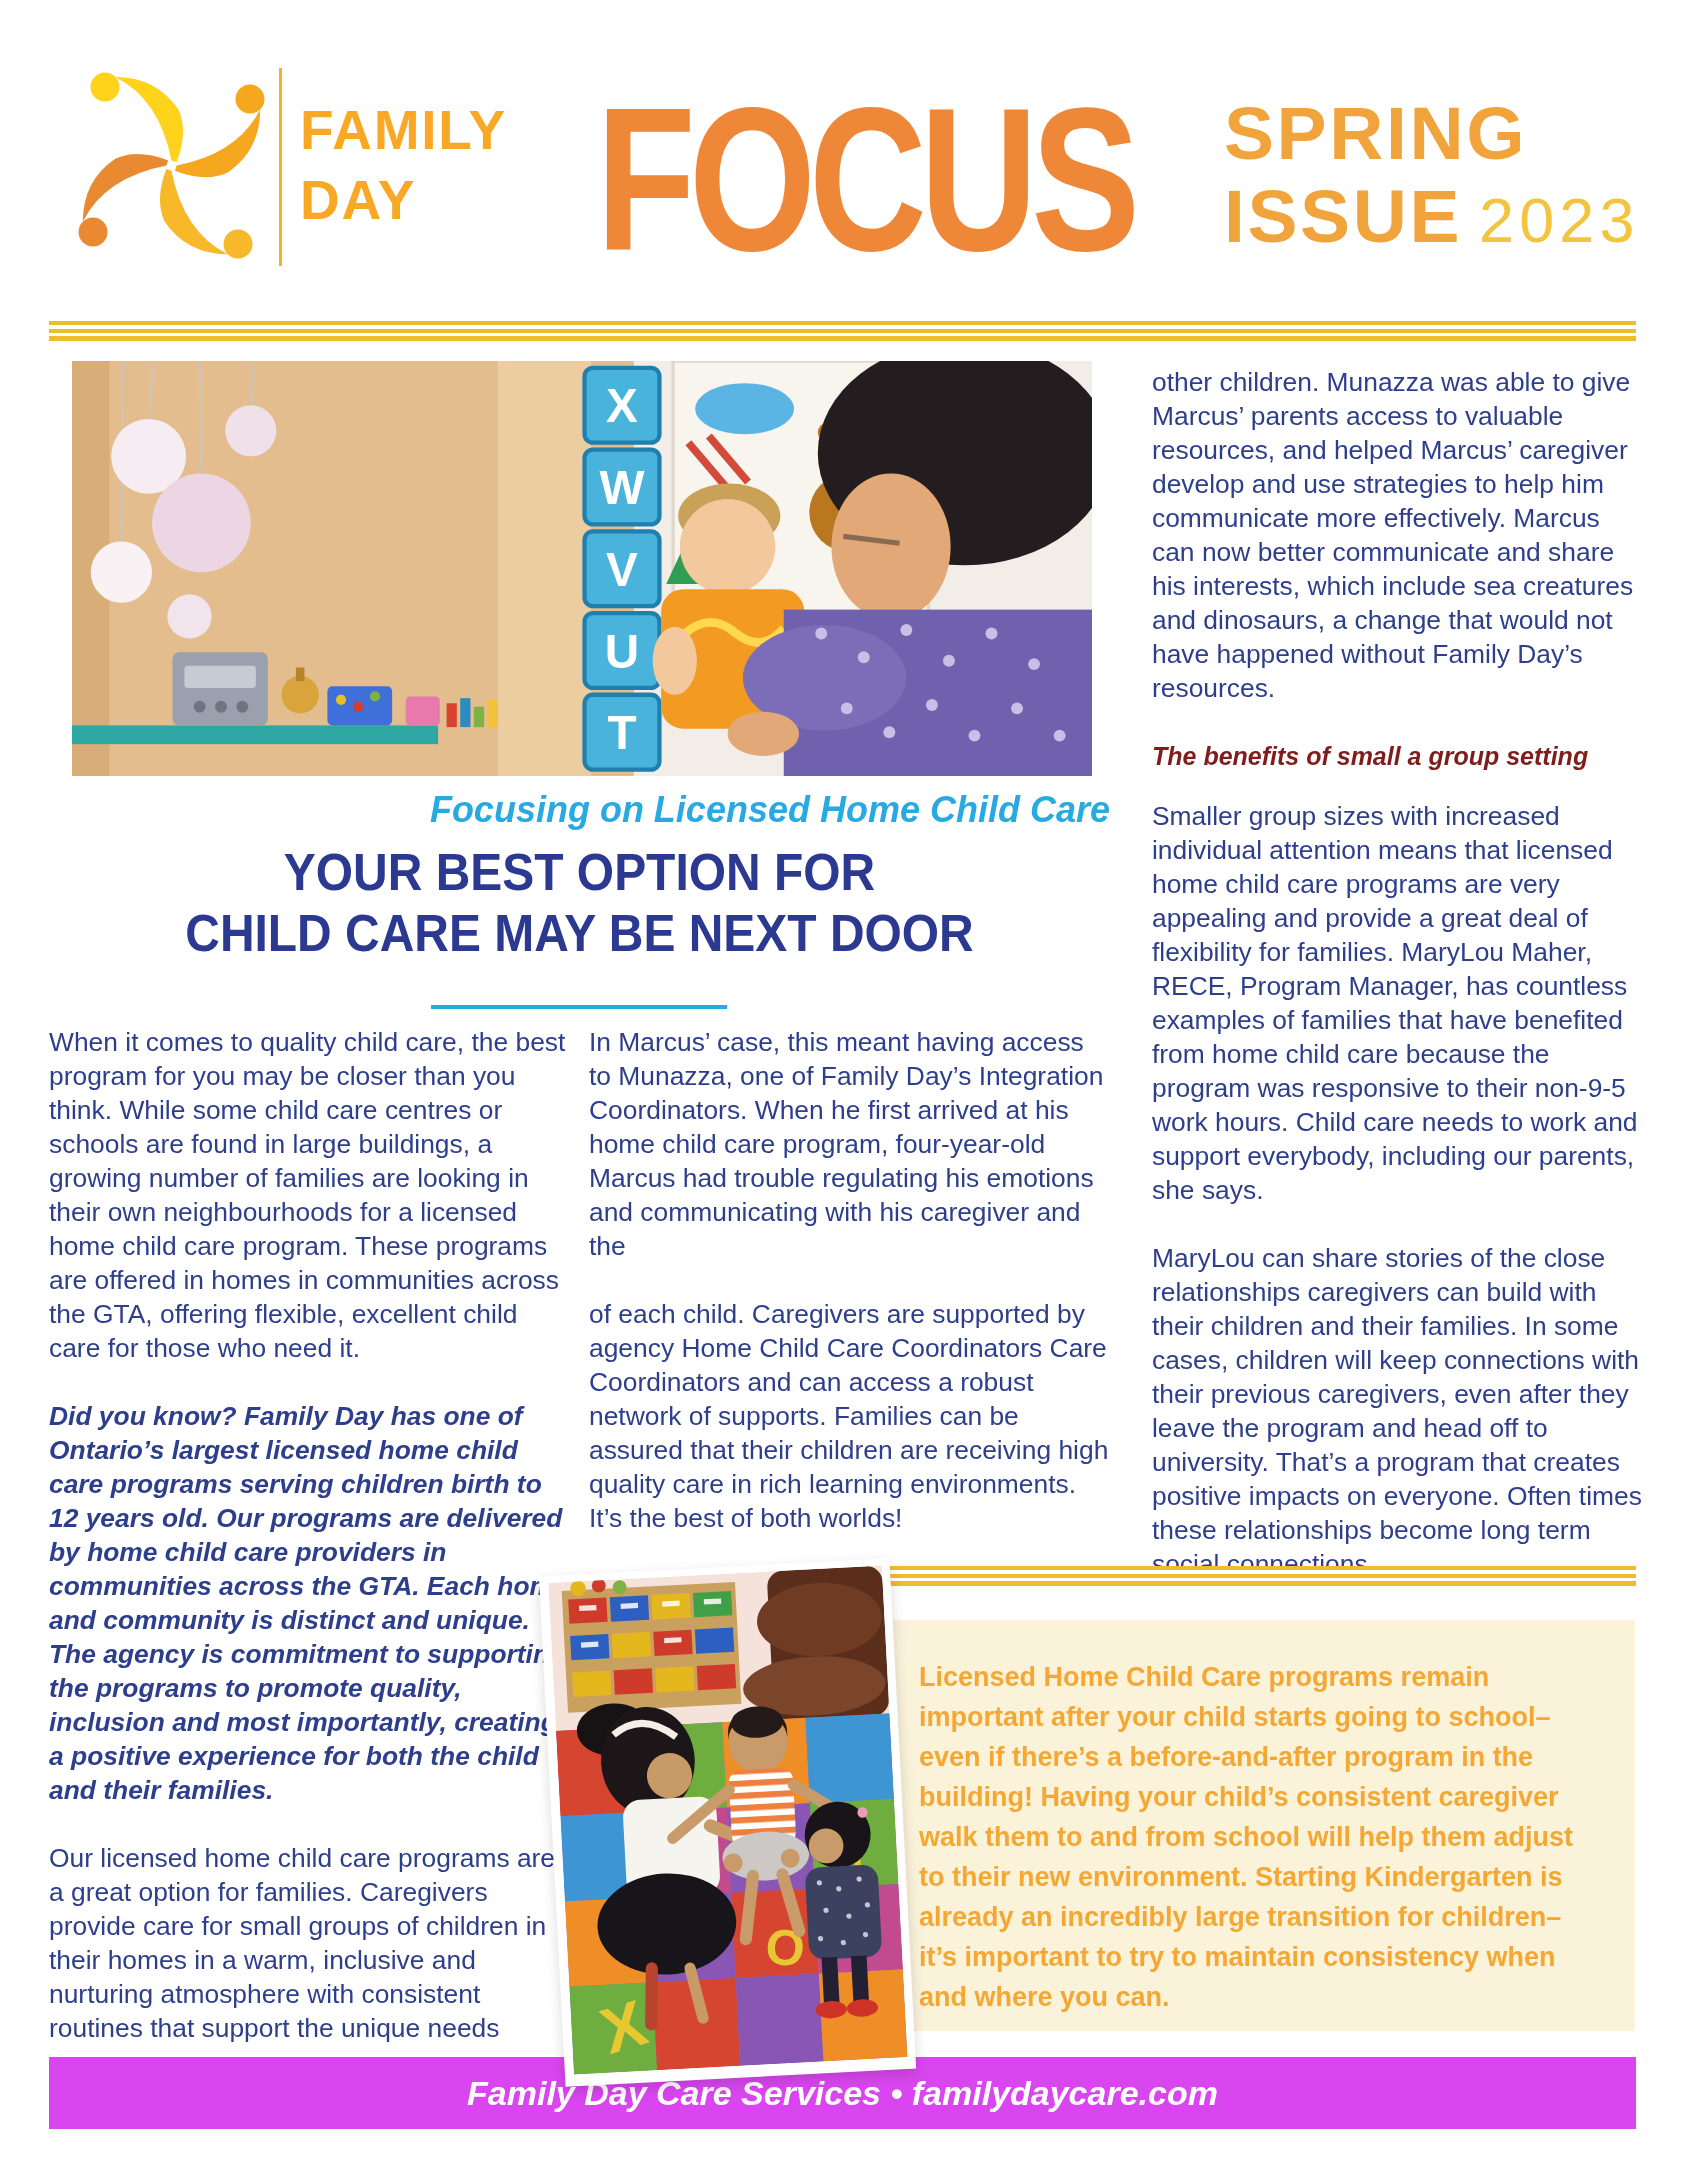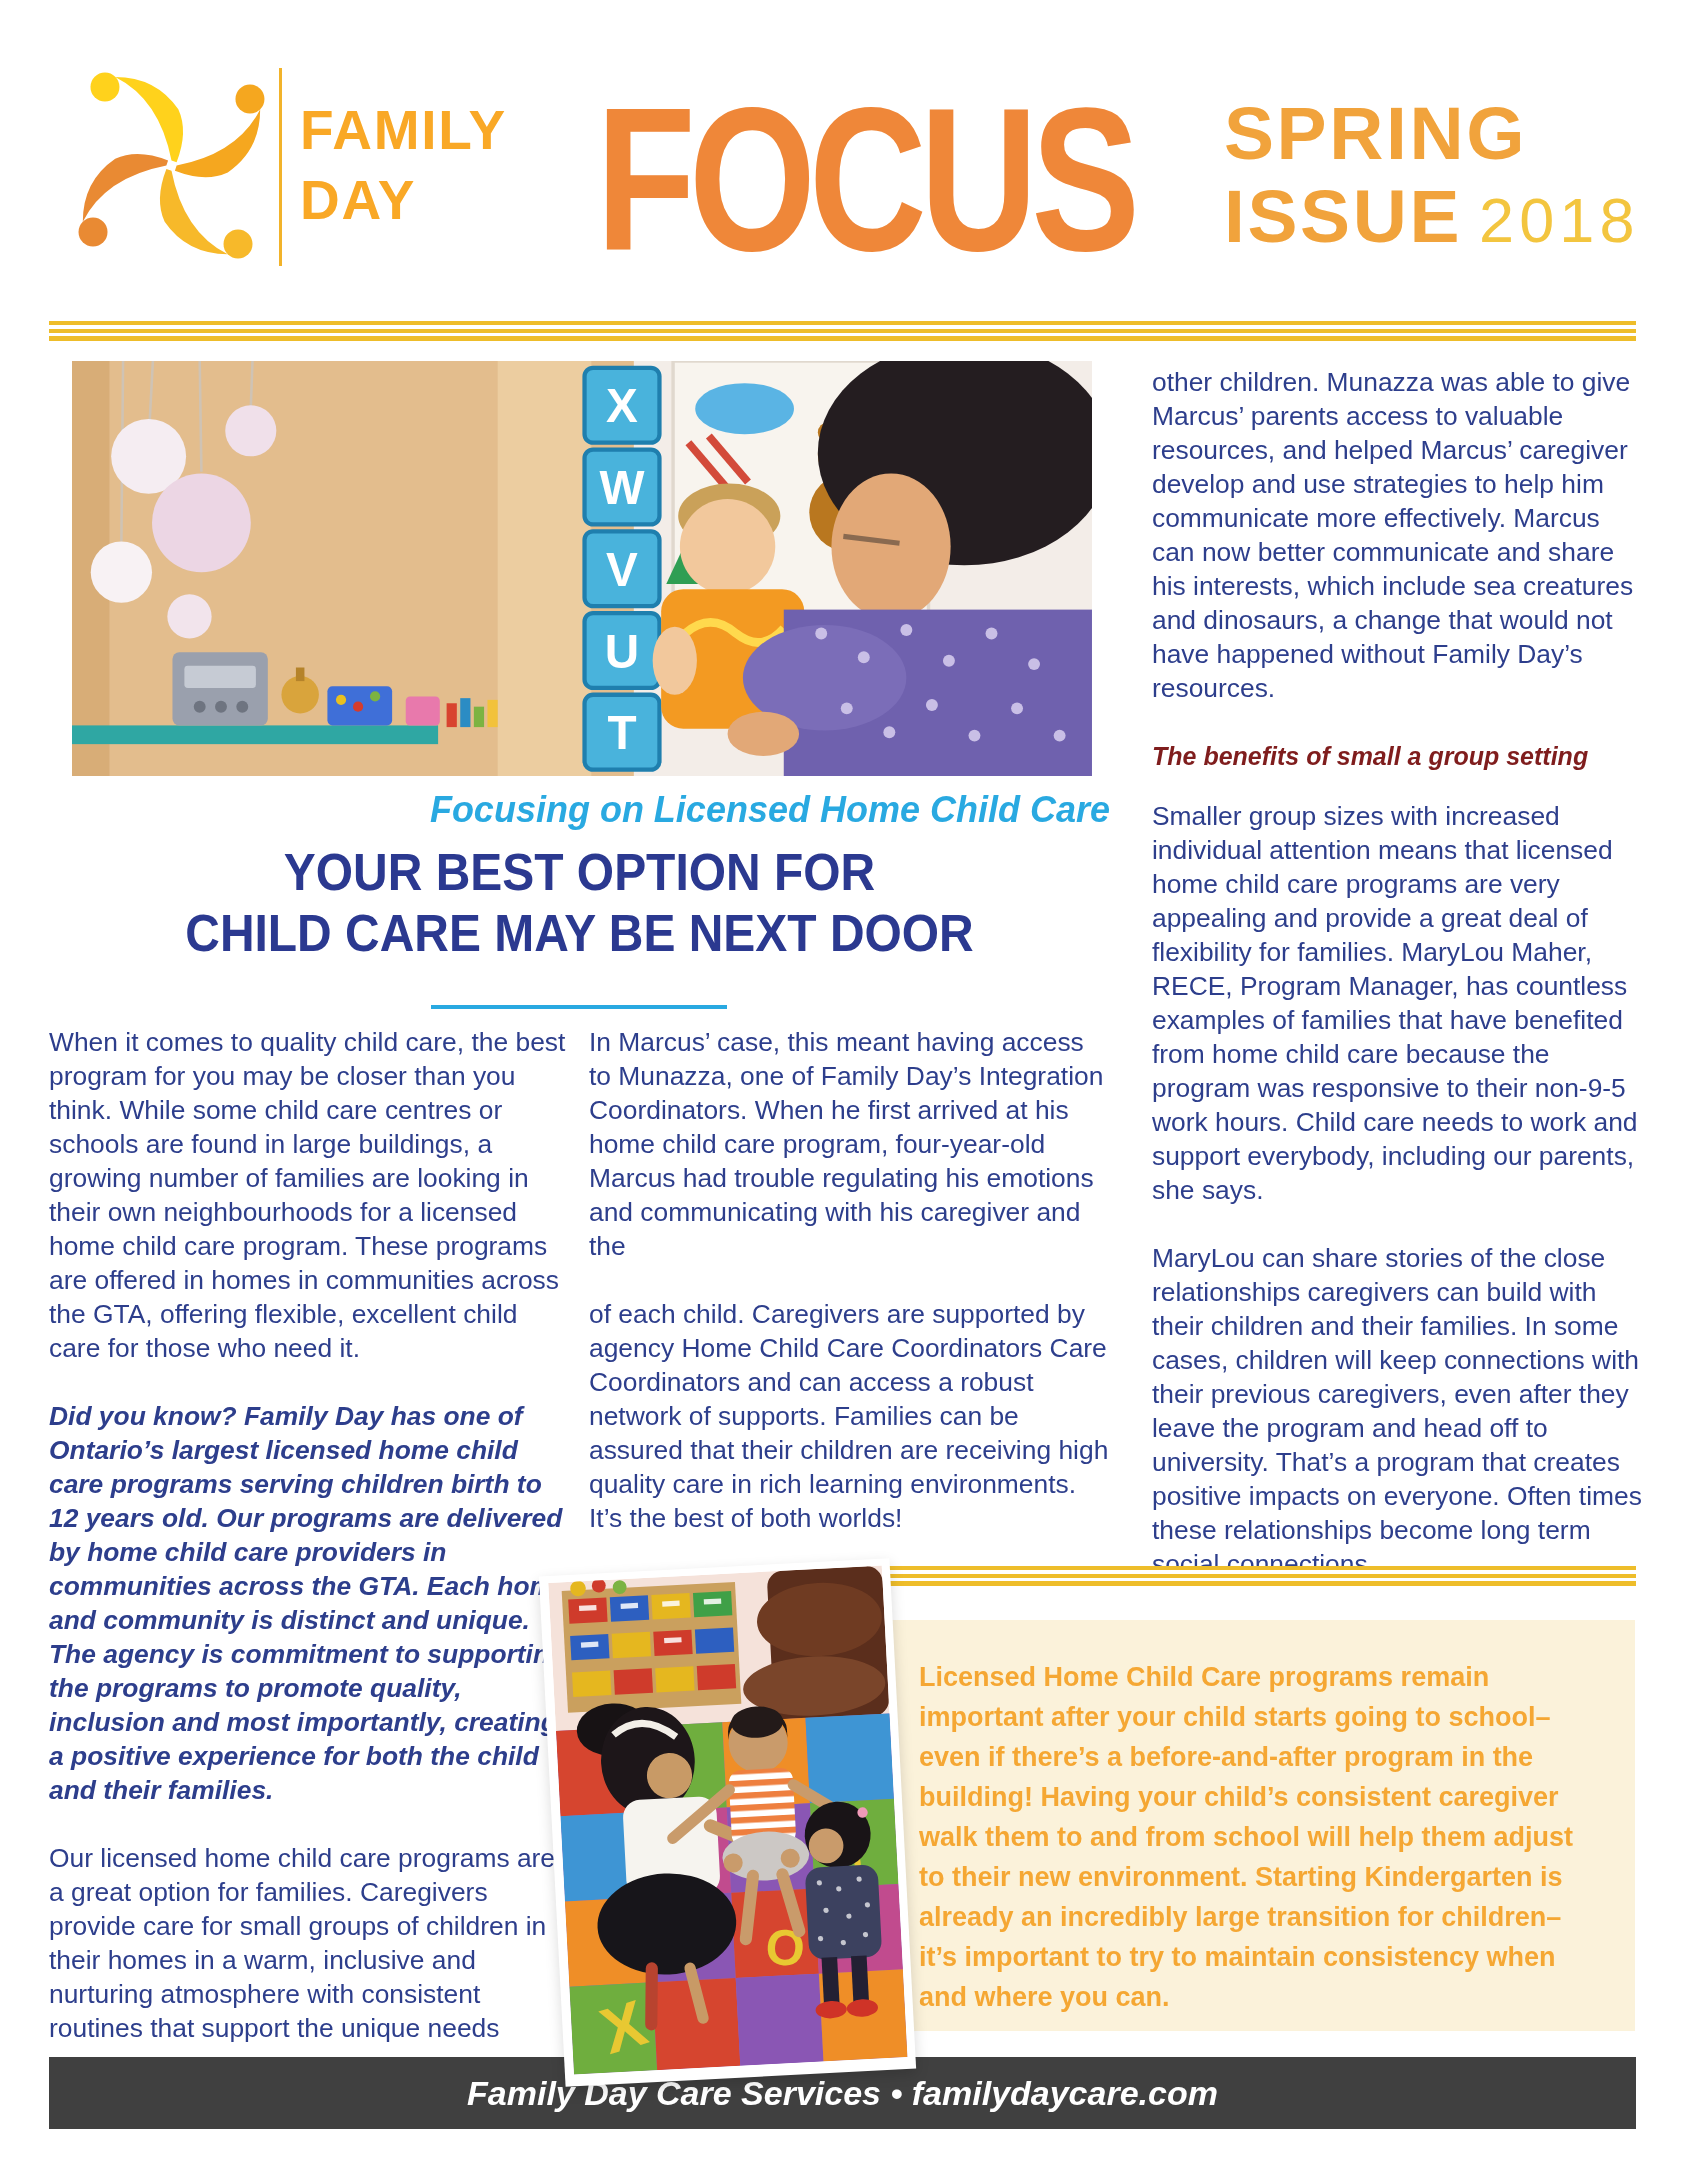--- a/index.html
+++ b/index.html
@@ -44,21 +44,21 @@
   .panel{left:871px;top:1620px;width:764px;height:411px;background:#fbf2da;z-index:0;}
   .panel-inner{padding:37px 44px 0 48px;}
   .panel h2{margin:0 0 29px 0;font-size:56px;font-weight:700;font-style:italic;color:#f0962e;}
   .panel p{margin:0;font-size:27px;line-height:40px;font-weight:700;color:#f5a733;}
   
   .polaroid{left:552px;top:1567px;width:351px;height:511px;background:#ffffff;
             transform:rotate(-3deg);transform-origin:center center;z-index:5;
             box-shadow:0 5.1px 13.6px rgba(0,0,0,0.15);padding:6.8px 8.5px 12px 8.5px;box-sizing:border-box;}
   .polaroid svg{display:block;width:100%;height:100%;}
   
-  .footer{left:49px;top:2057px;width:1587px;height:72px;background:#404040;z-index:2;
+  .footer{left:49px;top:2057px;width:1587px;height:72px;background:#d946ef;z-index:2;
           text-align:center;}
   .footer span{display:inline-block;line-height:72px;font-size:34px;font-weight:700;
                font-style:italic;color:#ffffff;}
 </style>
 </head>
 <body>
 
 <div class="abs logo">
   <svg viewBox="0 0 238 258" aria-hidden="true">
     <g transform="translate(119,132)">
@@ -82,21 +82,21 @@
   </svg>
 </div>
 <div class="abs brand-divider"></div>
 <div class="abs brand">
   <div>FAMILY</div>
   <div>DAY</div>
 </div>
 <div class="abs masthead">FOCUS</div>
 <div class="abs issue">
   <span>SPRING</span><br>
-  <span>ISSUE</span><span class="year">2018</span>
+  <span>ISSUE</span><span class="year">2023</span>
 </div>
 
 <div class="abs gold-rule rule1"></div>
 
 <div class="abs photo1">
   <svg viewBox="0 0 1198 488" preserveAspectRatio="none" aria-hidden="true">
     <rect width="660" height="488" fill="#e3bd8d"></rect>
     <rect x="0" width="44" height="488" fill="#d8ad77"></rect>
     <rect x="500" width="110" height="488" fill="#eccda0"></rect>
     <rect x="660" width="538" height="488" fill="#f3ede8"></rect>

